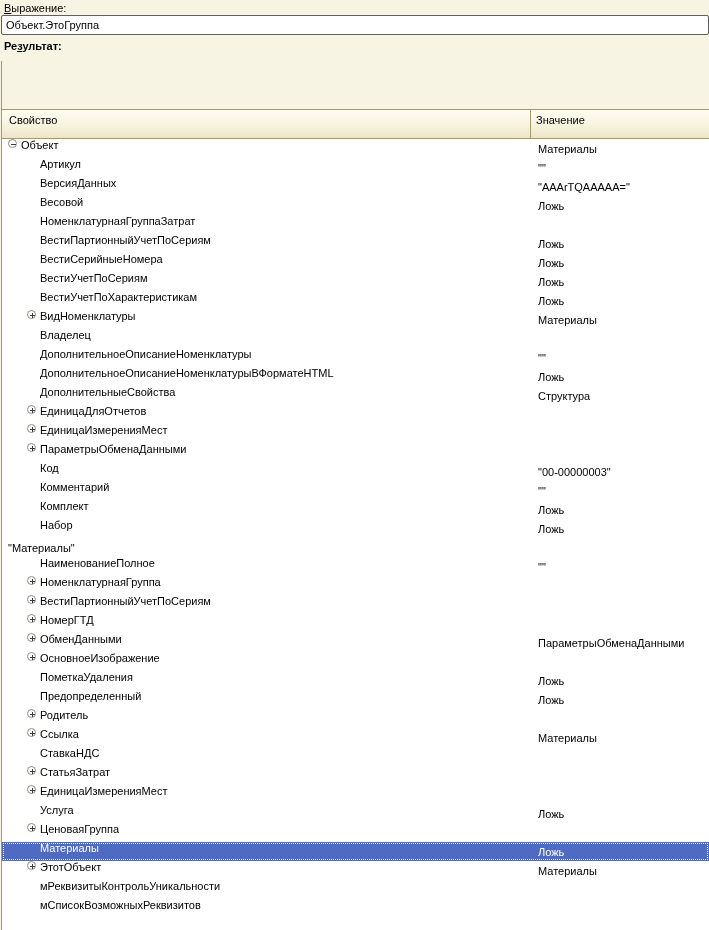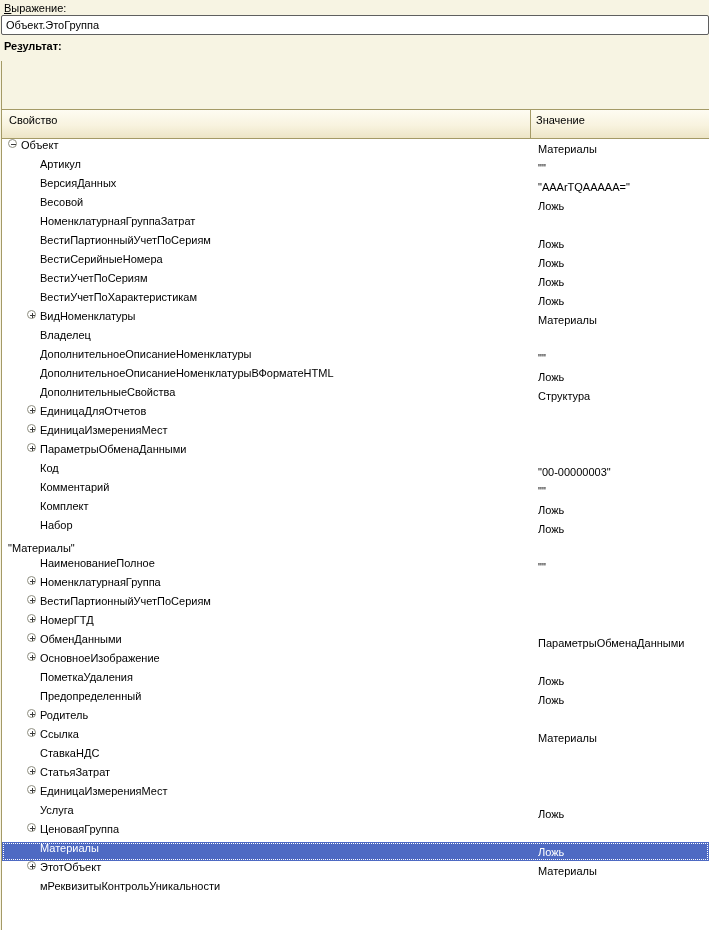--- a/index.html
+++ b/index.html
@@ -357,16 +357,23 @@
           </div>
           <div class="val">Материалы</div>
         </div>
         <div class="row">
           <div class="prop indent1">
             <span class="exp none"></span>
             <span>мРеквизитыКонтрольУникальности</span>
           </div>
           <div class="val"></div>
         </div>
+        <div class="row">
+          <div class="prop indent1">
+            <span class="exp none"></span>
+            <span>мСписокВозможныхРеквизитов</span>
+          </div>
+          <div class="val"></div>
+        </div>
       </div>
   </div>
 
 </div>
 
 </body></html>

